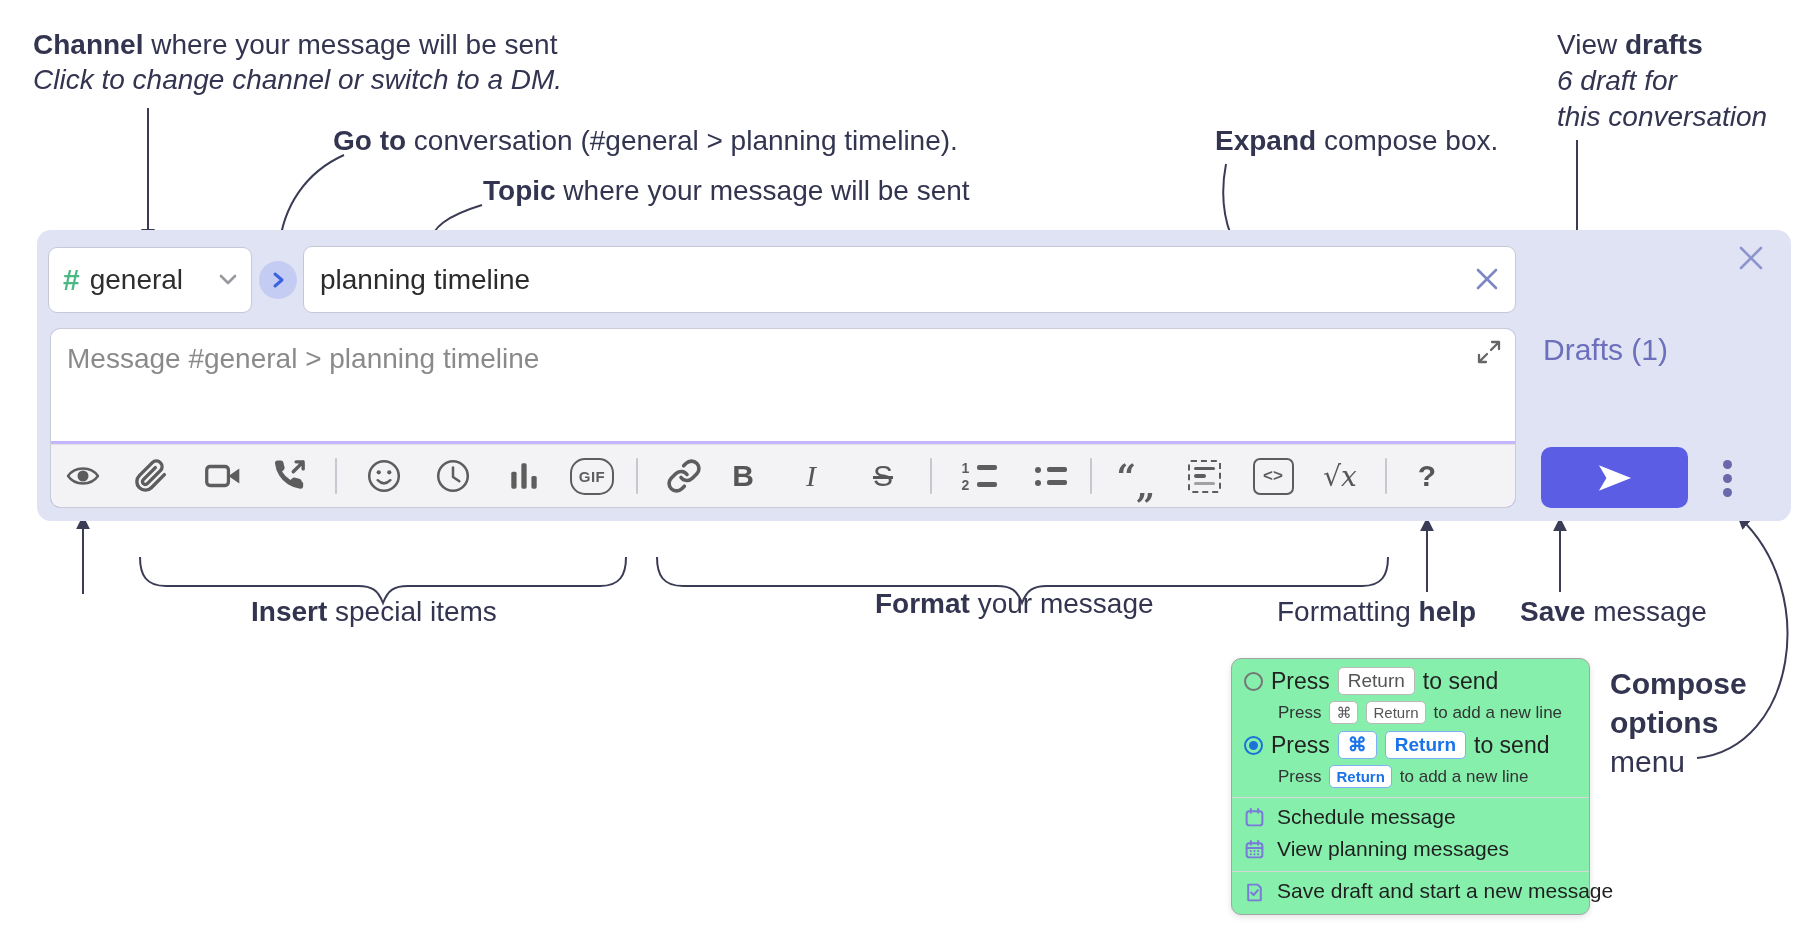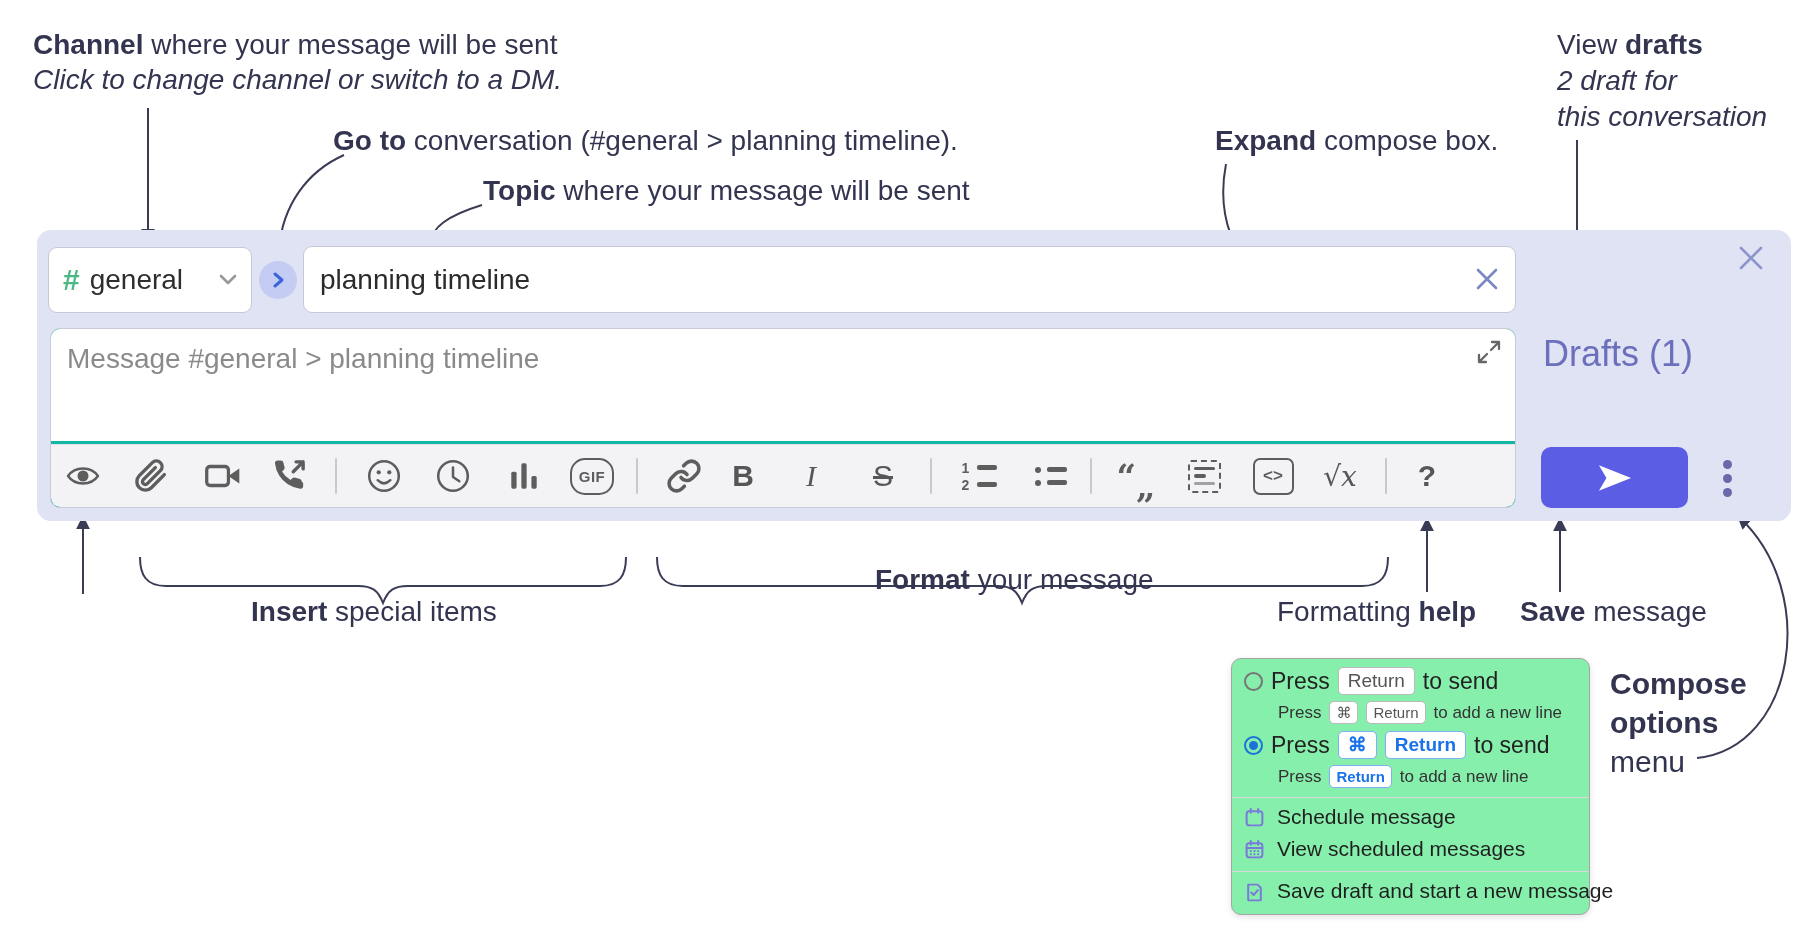--- a/index.html
+++ b/index.html
@@ -21,21 +21,21 @@
                align-items:center;padding:0 14px;box-sizing:border-box;cursor:pointer;}
   #channel-btn .hash{color:#4cb883;font-weight:700;font-size:30px;margin-right:10px;}
   #channel-btn .chname{font-size:28px;color:#2e2e2e;flex:1;}
   #goto-btn{position:absolute;left:222px;top:31px;width:38px;height:38px;border-radius:50%;
             background:#c4ccf4;display:flex;align-items:center;justify-content:center;cursor:pointer;}
   #topic-wrap{position:absolute;left:266px;top:16px;width:1213px;height:67px;}
   #topic-input{width:100%;height:100%;border:1.5px solid #c6c8d6;border-radius:9px;box-sizing:border-box;
                font-family:"Liberation Sans",sans-serif;font-size:28px;color:#2b2b2b;padding:0 56px 0 16px;outline:none;}
   #topic-clear{position:absolute;right:16px;top:20px;cursor:pointer;}
   #box-close{position:absolute;left:1698px;top:12px;cursor:pointer;}
-  #msgbox{position:absolute;left:13px;top:98px;width:1466px;height:180px;background:#14b8a6;
+  #msgbox{position:absolute;left:13px;top:98px;width:1466px;height:180px;background:#c4b5fd;
           border:1.5px solid #c9cbd6;border-radius:10px;box-sizing:border-box;overflow:hidden;}
   #msg-input{position:absolute;left:0;top:0;width:100%;height:112px;border:none;resize:none;outline:none;
              font-family:"Liberation Sans",sans-serif;font-size:28px;color:#444;padding:14px 60px 0 16px;box-sizing:border-box;}
   #msg-input::placeholder{color:#8a8a8a;}
   #expand-btn{position:absolute;right:13px;top:10px;cursor:pointer;}
   #toolbar{position:absolute;left:0;bottom:0;width:100%;height:62px;background:#f3f3f6;
            border-top:1px solid #e2e2e8;border-radius:0 0 9px 9px;}
   .tbi{position:absolute;top:9px;width:44px;height:44px;display:flex;align-items:center;
        justify-content:center;cursor:pointer;color:#5d5d5d;}
   .tb-div{position:absolute;top:13px;width:2px;height:36px;background:#c7c7cf;border-radius:1px;}
@@ -50,21 +50,21 @@
   .listrow{display:flex;align-items:center;gap:6px;}
   .listrow .no{font-size:14px;font-weight:700;color:#5d5d5d;width:9px;line-height:10px;}
   .listrow .bar{width:20px;height:5px;background:#5d5d5d;border-radius:2px;}
   .listrow .dot{width:6px;height:6px;background:#5d5d5d;border-radius:50%;}
   .spoilbox{width:33px;height:33px;border:2.4px dashed #5d5d5d;border-radius:3px;box-sizing:border-box;
             display:flex;flex-direction:column;justify-content:center;gap:4px;padding:0 4px;}
   .spoilbox i{display:block;height:3.5px;background:#5d5d5d;border-radius:2px;}
   .spoilbox i.s2{width:60%;}
   .mathtxt{font-family:"DejaVu Serif",serif;font-size:28px;color:#565656;}
   .mathtxt em{font-style:italic;}
-  #drafts-link{position:absolute;left:1506px;top:103px;font-size:36px;color:#6b6fbc;cursor:pointer;}
+  #drafts-link{position:absolute;left:1506px;top:103px;font-size:30px;color:#6b6fbc;cursor:pointer;}
   #send-btn{position:absolute;left:1504px;top:217px;width:147px;height:61px;background:#5b5de4;
             border:none;border-radius:10px;display:flex;align-items:center;justify-content:center;cursor:pointer;}
   #dots-btn{position:absolute;left:1681px;top:228px;width:18px;height:40px;display:flex;flex-direction:column;
             align-items:center;justify-content:center;gap:5px;cursor:pointer;}
   #dots-btn i{width:9px;height:9px;border-radius:50%;background:#6868ab;}
   
   #popup{position:absolute;left:1231px;top:658px;width:357px;height:255px;background:#86efac;
          border:1.5px solid #a5a5a5;border-radius:10px;box-shadow:0 2px 6px rgba(0,0,0,.12);}
   .prow{position:absolute;left:12px;display:flex;align-items:center;gap:8px;white-space:nowrap;}
   .pmain{font-size:23px;color:#222;}
@@ -114,21 +114,21 @@
     <b>Go to</b><span> conversation (#general &gt; planning timeline).</span>
   </div>
   <div class="ann" style="left:483px;top:173px;">
     <b>Topic</b><span> where your message will be sent</span>
   </div>
   <div class="ann" style="left:1215px;top:123px;">
     <b>Expand</b><span> compose box.</span>
   </div>
   <div class="ann" style="left:1557px;top:27px;line-height:36px;">
     <div><span>View </span><b>drafts</b></div>
-    <div class="it">2 draft for</div>
+    <div class="it">6 draft for</div>
     <div class="it">this conversation</div>
   </div>
 
   <div id="compose">
 
     <div id="channel-btn" class="whitebox">
       <span class="hash">#</span>
       <span class="chname">general</span>
       <svg width="18" height="12" viewBox="0 0 18 12">
         <polyline points="2,2 9,9 16,2" fill="none" stroke="#98989f" stroke-width="2.6" stroke-linecap="round" stroke-linejoin="round"></polyline>
@@ -296,21 +296,21 @@
     <div id="dots-btn">
       <i></i>
         <i></i>
         <i></i>
     </div>
   </div>
 
   <div class="ann" style="left:251px;top:594px;">
     <b>Insert</b><span> special items</span>
   </div>
-  <div class="ann" style="left:875px;top:562px;">
+  <div class="ann" style="left:875px;top:586px;">
     <b>Format</b><span> your message</span>
   </div>
   <div class="ann" style="left:1277px;top:594px;">
     <span>Formatting </span><b>help</b>
   </div>
   <div class="ann" style="left:1520px;top:594px;">
     <b>Save</b><span> message</span>
   </div>
   <div class="ann-big" style="left:1610px;top:664px;">
     <div><b>Compose</b></div>
@@ -361,21 +361,21 @@
           </g>
         <g fill="#7a7ad8">
             <circle cx="6.5" cy="11.5" r="1"></circle>
             <circle cx="10" cy="11.5" r="1"></circle>
             <circle cx="13.5" cy="11.5" r="1"></circle>
             <circle cx="6.5" cy="14.5" r="1"></circle>
             <circle cx="10" cy="14.5" r="1"></circle>
             <circle cx="13.5" cy="14.5" r="1"></circle>
           </g>
       </svg>
-      <span>View scheduled messages</span>
+      <span>View planning messages</span>
     </div>
     <div class="pdivider" style="top:212px;"></div>
     <div class="mitem" style="top:220px;align-items:flex-end;">
       <svg width="21" height="21" viewBox="0 0 20 20">
         <g stroke="#7a7ad8" stroke-width="1.9" fill="none" stroke-linecap="round" stroke-linejoin="round">
             <path d="M4 2.5 h9 l3 3 v11.5 a0.5 0.5 0 0 1 -0.5 0.5 h-11 a0.5 0.5 0 0 1 -0.5 -0.5 z"></path>
             <polyline points="6.8,10 9.2,12.4 13.2,7.8"></polyline>
           </g>
       </svg>
       <span>Save draft and start a new message</span>

